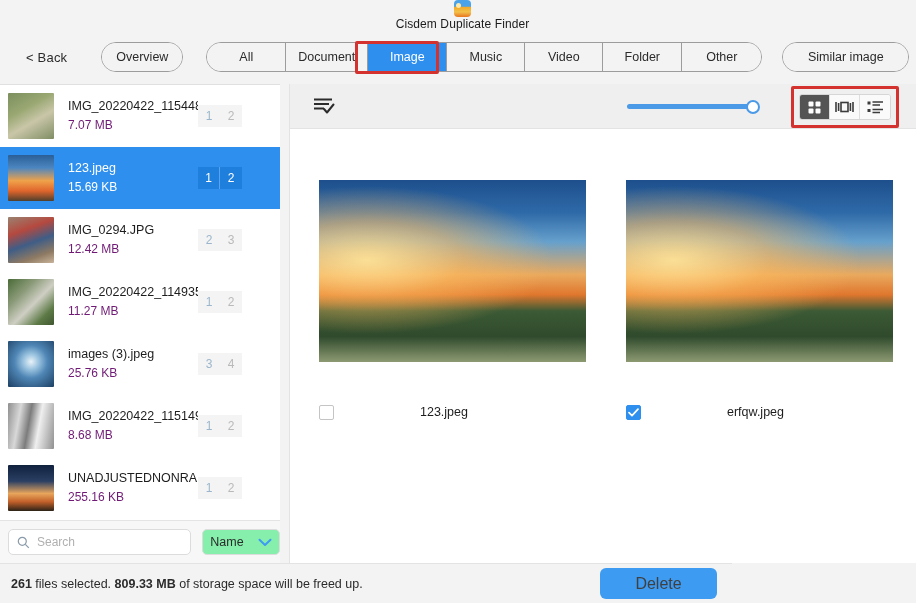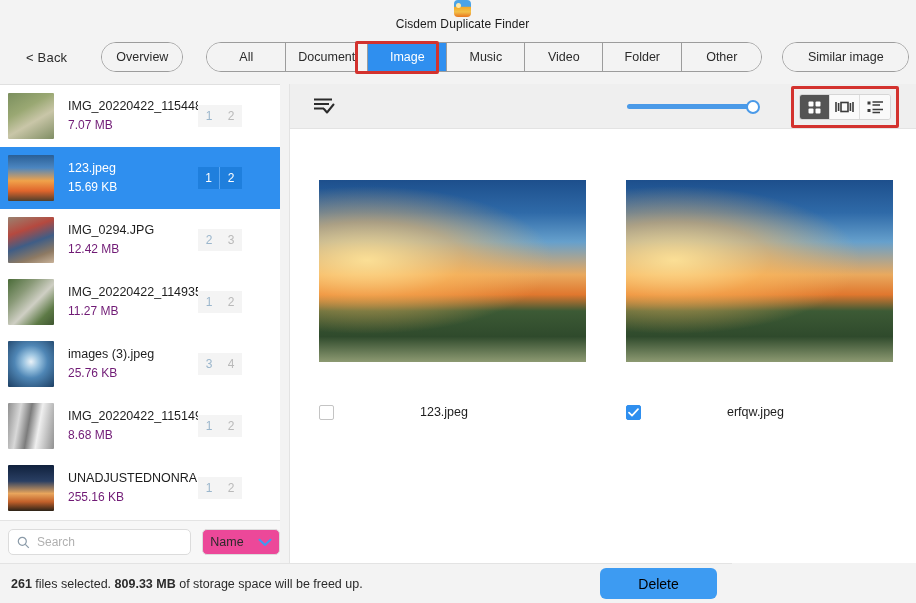--- a/index.html
+++ b/index.html
@@ -202,21 +202,21 @@
     padding-left: 8px;
   }
   .search-ph {
     margin-left: 7px;
     font-size: 12px;
     color: #b0b0b0;
   }
   .sort-box {
     margin-left: 11px;
     width: 78px; height: 26px;
-    background: #ec4899;
+    background: #86efac;
     border: 1px solid #dcdcdc;
     border-radius: 5px;
     display: flex; align-items: center;
     padding: 0 7px;
   }
   .sort-label { font-size: 12.5px; color: #2b2b2b; }
   .chev { margin-left: auto; }
 
   
   .rightpanel {
@@ -328,22 +328,22 @@
     margin-left: 11px;
     font-size: 12.5px;
     color: #2b2b2b;
   }
   .status b { font-weight: bold; }
   .delete-btn {
     margin-left: auto; margin-right: 15px;
     width: 117px; height: 31px;
     border-radius: 6px;
     background: #3d9bf2;
-    color: #000000;
-    font-size: 14px;
+    color: #404040;
+    font-size: 16px;
     display: flex; align-items: center; justify-content: center;
   }
 </style>
 </head>
 <body>
 
 <div id="app">
 
   <div class="titlebar">
     <div class="app-icon"></div>

